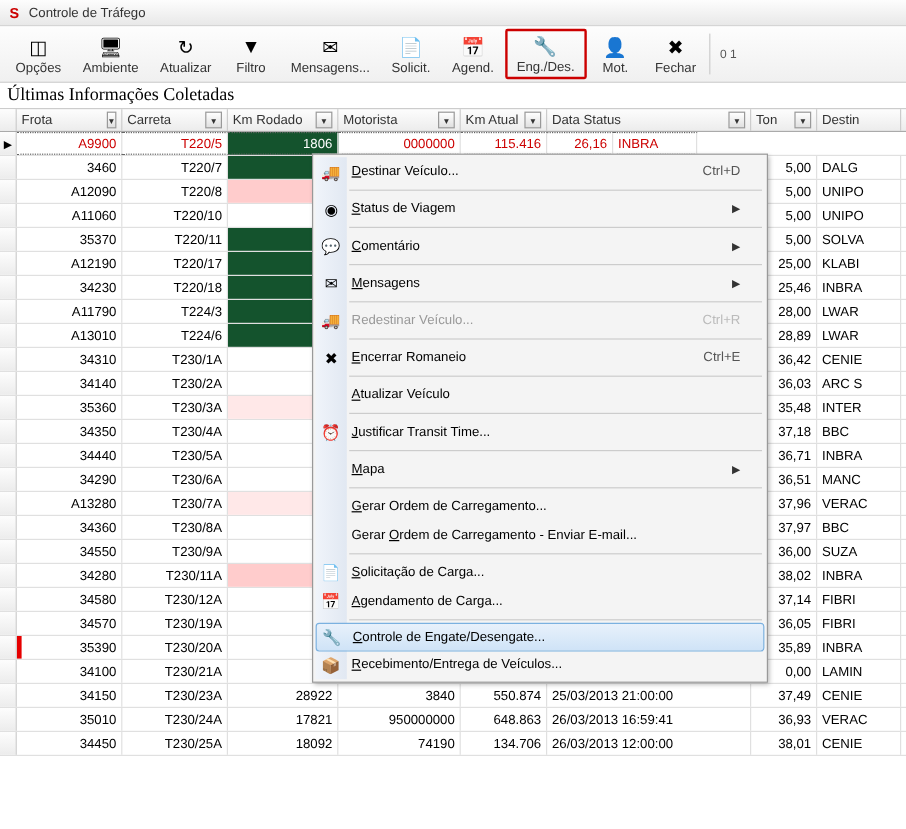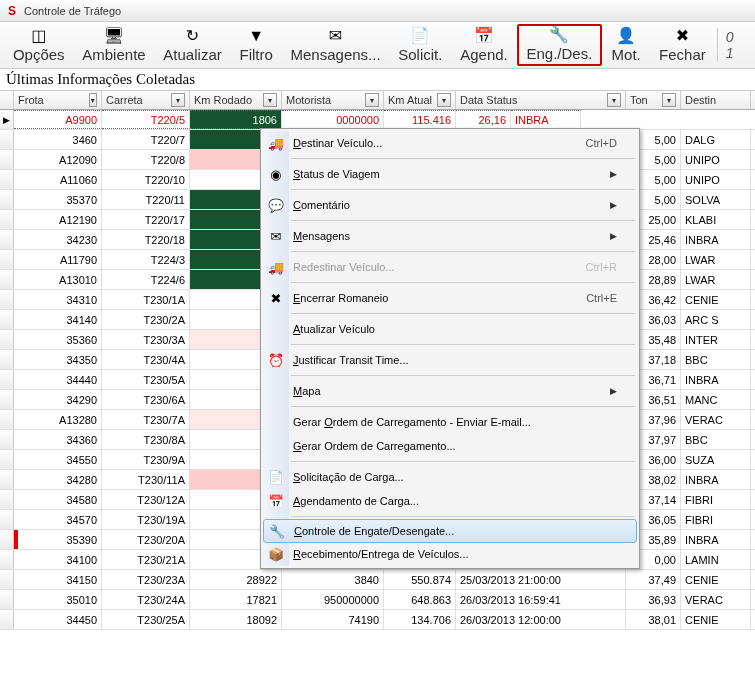--- a/index.html
+++ b/index.html
@@ -8,23 +8,23 @@
   
   .title-bar { background: linear-gradient(to bottom, #fdfdfd, #e8e8e8); height: 22px; display: flex; align-items: center; padding: 0 4px; border-bottom: 1px solid #ccc; }
   .title-bar .app-icon { width: 16px; height: 16px; display: inline-flex; align-items: center; justify-content: center; color: #c00; font-weight: bold; font-size: 12px; margin-right: 4px; }
   .title-bar .title-text { color: #333; }
 
   
   .toolbar { display: flex; background: linear-gradient(to bottom, #fdfdfd, #f0f0f0); padding: 2px 4px; border-bottom: 1px solid #ccc; align-items: flex-end; }
   .tool-btn { display: flex; flex-direction: column; align-items: center; justify-content: flex-end; padding: 2px 8px; min-width: 48px; height: 42px; cursor: pointer; border: 1px solid transparent; border-radius: 3px; }
   .tool-btn.highlighted { border: 2px solid #c00; border-radius: 2px; }
   .tool-btn .ticon { width: 20px; height: 20px; display: flex; align-items: center; justify-content: center; font-size: 16px; margin-bottom: 1px; }
-  .tool-btn .tlabel { font-size: 15px; color: #333; white-space: nowrap; }
+  .tool-btn .tlabel { font-size: 11px; color: #333; white-space: nowrap; }
   .toolbar .sep { width: 1px; background: #ccc; margin: 4px 2px; align-self: stretch; }
-  .tool-small { font-size: 14px; color: #555; padding: 2px 6px; align-self: center; font-style: italic; }
+  .tool-small { font-size: 10px; color: #555; padding: 2px 6px; align-self: center; }
 
   
   .section-header { font-family: "Times New Roman", serif; font-size: 15px; padding: 2px 6px; color: #000; }
 
   
   .grid { font-size: 11px; position: relative; }
   .grid-head { display: flex; background: linear-gradient(to bottom, #fdfdfd, #ececec); border-top: 1px solid #ccc; border-bottom: 1px solid #aaa; height: 20px; }
   .grid-head .gh { display: flex; align-items: center; padding: 0 4px; border-right: 1px solid #ccc; position: relative; color: #333; }
   .gh .dd { width: 14px; height: 14px; border: 1px solid #999; background: linear-gradient(to bottom,#fff,#e0e0e0); margin-left: auto; font-size: 8px; display: flex; align-items: center; justify-content: center; color: #333; }
 
@@ -495,24 +495,24 @@
       <span class="micon">⏰</span>
       <span class="mlabel"><span class="u">J</span>ustificar Transit Time...</span>
     </div>
     <div class="ctx-sep"></div>
     <div class="ctx-item">
       <span class="mlabel"><span class="u">M</span>apa</span>
       <span class="marrow">▶</span>
     </div>
     <div class="ctx-sep"></div>
     <div class="ctx-item">
+      <span class="mlabel"><span class="u">G</span>erar Ordem de Carregamento...</span>
+    </div>
+    <div class="ctx-item">
       <span class="mlabel">Gerar <span class="u">O</span>rdem de Carregamento - Enviar E-mail...</span>
-    </div>
-    <div class="ctx-item">
-      <span class="mlabel"><span class="u">G</span>erar Ordem de Carregamento...</span>
     </div>
     <div class="ctx-sep"></div>
     <div class="ctx-item">
       <span class="micon">📄</span>
       <span class="mlabel"><span class="u">S</span>olicitação de Carga...</span>
     </div>
     <div class="ctx-item">
       <span class="micon">📅</span>
       <span class="mlabel"><span class="u">A</span>gendamento de Carga...</span>
     </div>

